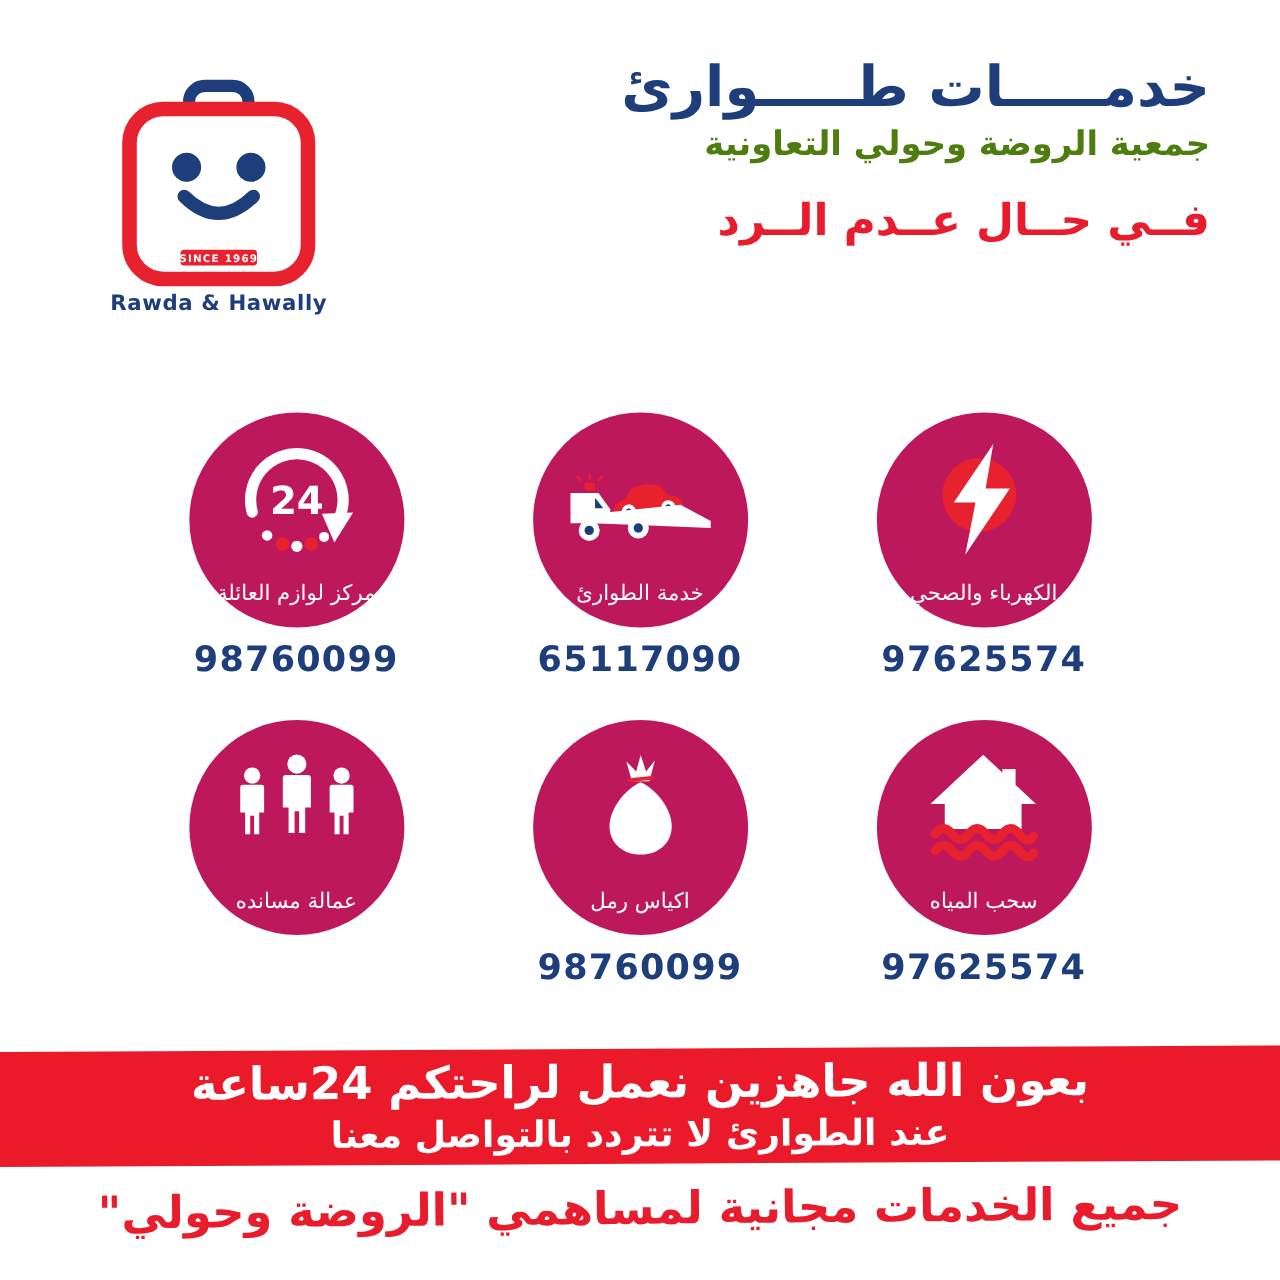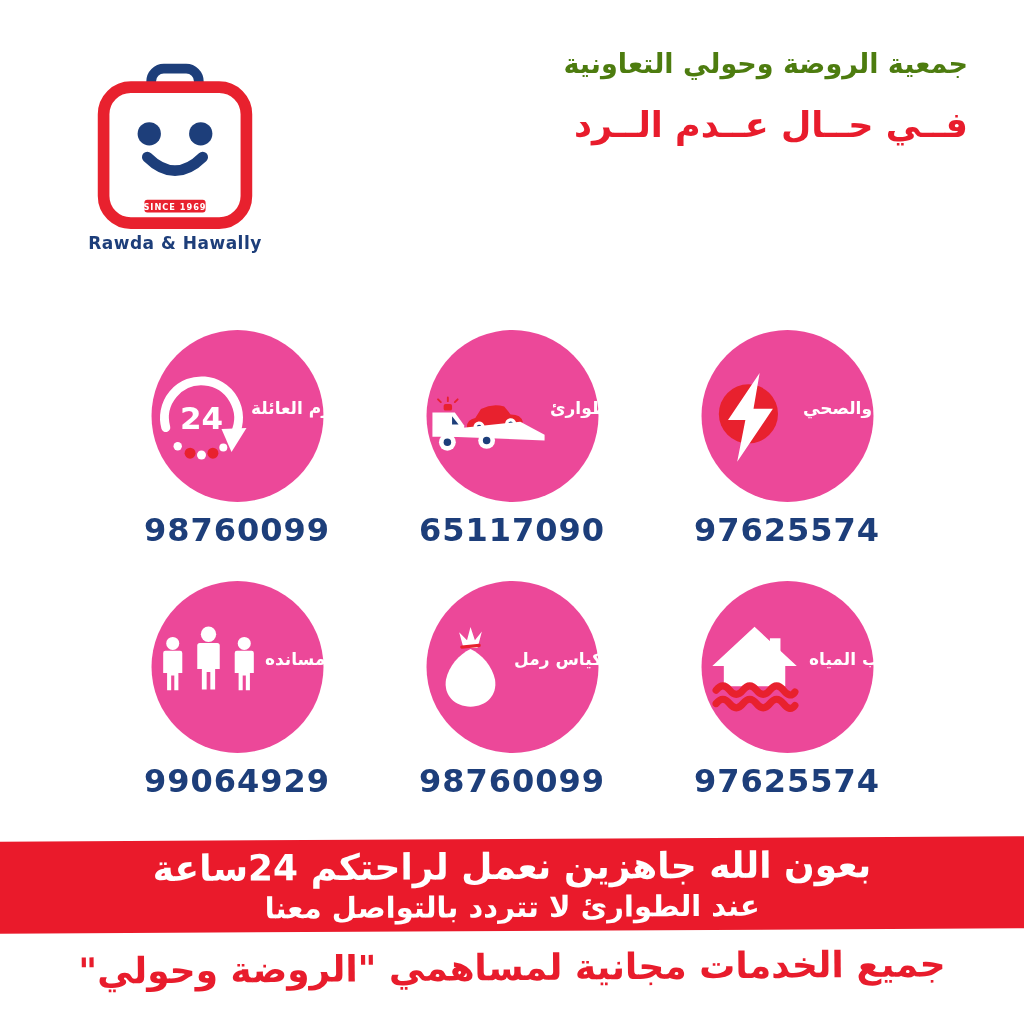--- a/index.html
+++ b/index.html
@@ -23,26 +23,26 @@
   .title-red2{color:#e81c2c;font-size:34px;font-weight:bold;margin-top:6px;}
   .title-red2 .followup-number{font-size:40px;letter-spacing:1px;}
 
   
   .grid{
     position:absolute;top:330px;left:50%;transform:translateX(-50%);
     display:grid;grid-template-columns:repeat(3,275px);row-gap:32px;
   }
   .cell{display:flex;flex-direction:column;align-items:center;}
   .circle{
-    width:172px;height:172px;border-radius:50%;background:#ec4899;
-    display:flex;align-items:center;
+    width:172px;height:172px;border-radius:50%;background:#be185d;
+    display:flex;flex-direction:column;align-items:center;
   }
   .icon-wrap{flex:1;display:flex;align-items:center;justify-content:center;padding-top:4px;}
-  .svc-label{color:#ffffff;font-size:17px;font-weight:bold;margin-bottom:17px;direction:rtl;white-space:nowrap;}
-  .phone{color:#1d3e7a;font-size:32px;font-weight:bold;margin-top:9px;letter-spacing:1px;}
+  .svc-label{color:#ffffff;font-size:17px;font-weight:normal;margin-bottom:17px;direction:rtl;white-space:nowrap;}
+  .phone{color:#1d3e7a;font-size:28px;font-weight:bold;margin-top:9px;letter-spacing:1px;}
 
   
   .banner{
     position:absolute;left:-5px;right:-5px;top:839px;height:92px;background:#ea1a2b;
     transform:rotate(-0.3deg);
     display:flex;flex-direction:column;align-items:center;justify-content:center;
     color:#ffffff;font-weight:bold;direction:rtl;
   }
   .banner-line1{font-size:36px;line-height:1.25;}
   .banner-line2{font-size:29px;line-height:1.25;}
@@ -66,20 +66,21 @@
       <circle cx="61" cy="80" r="12" fill="#1d3e7a"></circle>
       <circle cx="114" cy="80" r="12" fill="#1d3e7a"></circle>
       <path d="M59,104 q28.5,28 57,0" fill="none" stroke="#1d3e7a" stroke-width="11" stroke-linecap="round"></path>
       <rect x="56" y="148" width="63" height="13" rx="3" fill="#e8212e"></rect>
       <text x="87.5" y="158" font-size="8.5" font-weight="bold" fill="#ffffff" text-anchor="middle" letter-spacing="1">SINCE 1969</text>
     </svg>
     <div class="logo-name-en">Rawda &amp; Hawally</div>
   </div>
 
   <div class="titles">
+    <div class="title-main">خدمـــــات طـــــوارئ</div>
     <div class="title-sub">جمعية الروضة وحولي التعاونية</div>
     <div class="title-red1">فــي حــال عــدم الــرد</div>
   </div>
 
   <div class="grid">
 
     <div class="cell">
       <div class="circle">
         <div class="icon-wrap">
           <svg width="100" height="100" viewBox="0 0 100 100">
@@ -151,21 +152,20 @@
               <path d="M-11,11 Q-11,8.5 -8.5,8.5 L8.5,8.5 Q11,8.5 11,11 L11,34 L6.5,34 L6.5,54 L1.8,54 L1.8,37 L-1.8,37 L-1.8,54 L-6.5,54 L-6.5,34 L-11,34 Z" fill="#ffffff"></path>
             </g>
             <g transform="translate(90,21) scale(0.85)">
               <circle cx="0" cy="0" r="7.5" fill="#ffffff"></circle>
               <path d="M-11,11 Q-11,8.5 -8.5,8.5 L8.5,8.5 Q11,8.5 11,11 L11,34 L6.5,34 L6.5,54 L1.8,54 L1.8,37 L-1.8,37 L-1.8,54 L-6.5,54 L-6.5,34 L-11,34 Z" fill="#ffffff"></path>
             </g>
           </svg>
         </div>
         <div class="svc-label">عمالة مسانده</div>
       </div>
-      <div class="phone">99064929</div>
     </div>
 
     <div class="cell">
       <div class="circle">
         <div class="icon-wrap">
           <svg width="88" height="98" viewBox="0 0 100 112">
             <path d="M42,32 L37,14 L46,23 L50,8 L55,23 L63,13 L58,32 Z" fill="#ffffff"></path>
             <path d="M50,33 C37,39 25,53 22,68 C19,86 32,99 50,99 C68,99 81,86 78,68 C75,53 63,39 50,33 Z" fill="#ffffff"></path>
             <path d="M40,31 L60,29" stroke="#e8212e" stroke-width="3.5" stroke-linecap="round"></path>
           </svg>

